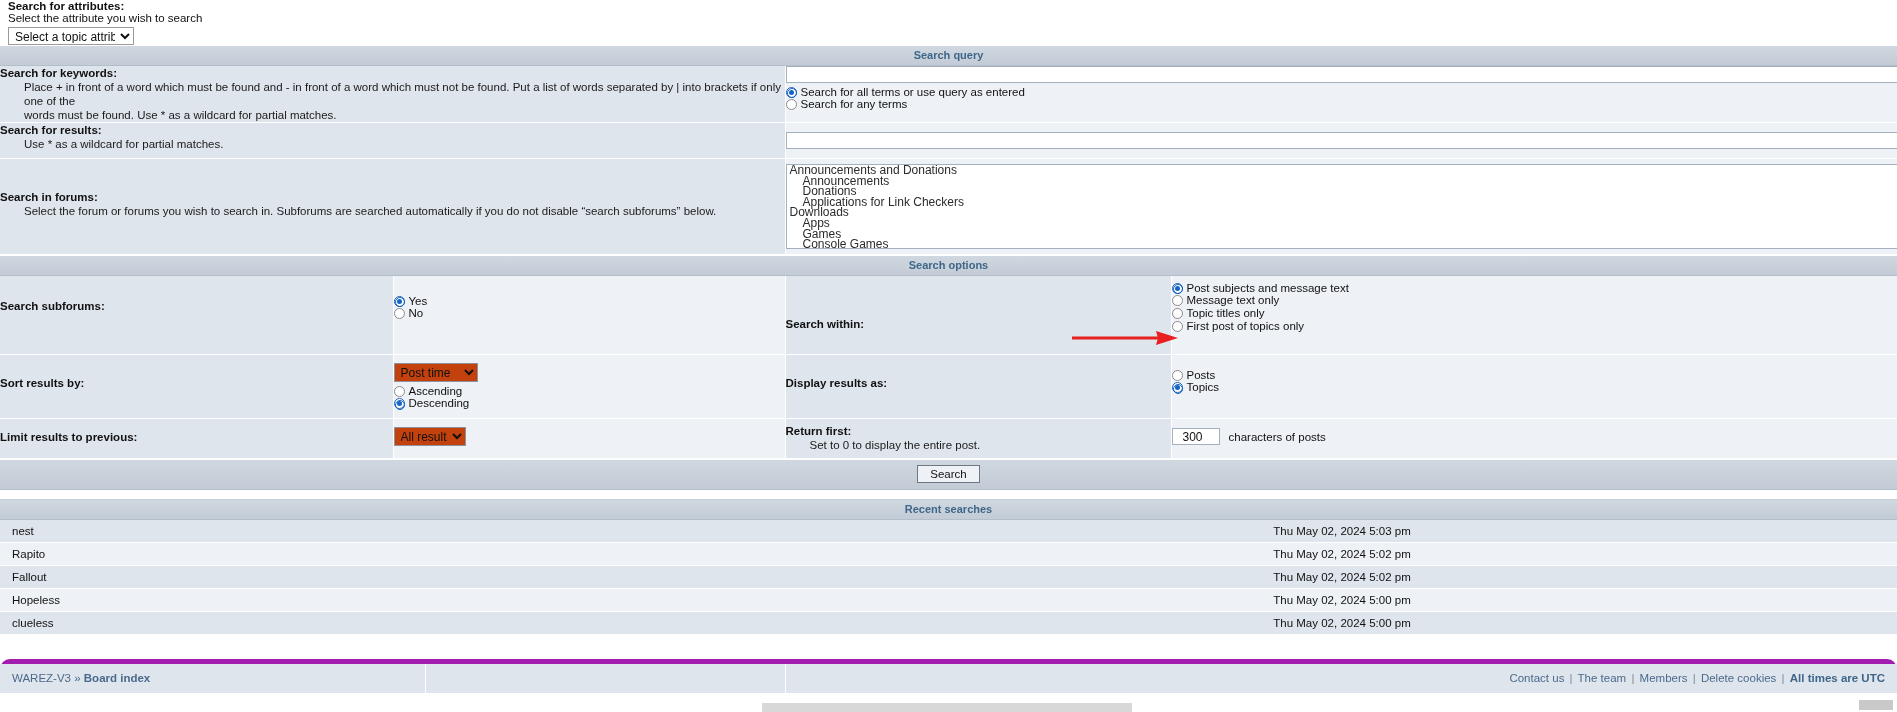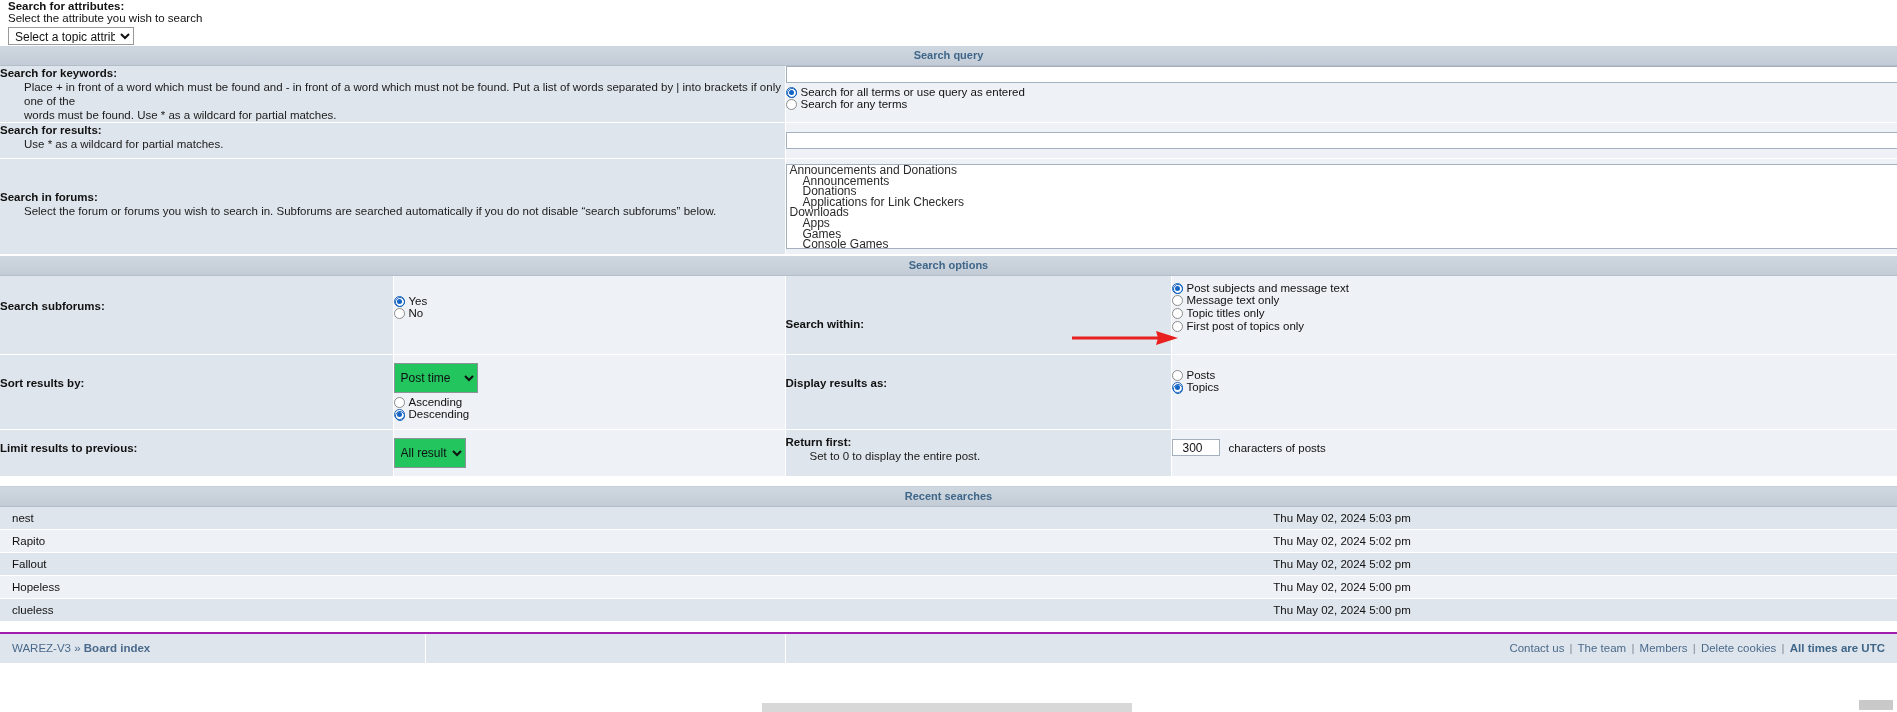--- a/index.html
+++ b/index.html
@@ -105,23 +105,23 @@
     box-sizing: border-box;
     padding: 1px 3px;
     width: 1315px;
     display: block;
   }
   .txt.small { width: 48px; display: inline-block; text-align: left; padding-left: 10px; }
   .sel {
     font-family: "Liberation Sans", sans-serif;
     font-size: 12px;
     border: 1px solid #8d939b;
-    background: #22c55e;
-    color: #111;
-    height: 30px;
+    background: #c2410c;
+    color: #111;
+    height: 19px;
     box-sizing: border-box;
     padding: 0 2px;
   }
   .sel.w1 { width: 84px; }
   .sel.w2 { width: 72px; }
 
   .listbox {
     border: 1px solid #a4b0bd;
     background: #ffffff;
     width: 1315px;
@@ -214,22 +214,23 @@
     padding: 5px 10px 5px 12px;
     border-bottom: 1px solid #ffffff;
     vertical-align: middle;
   }
   .rs-odd  { background: #dfe5ec; }
   .rs-even { background: #eef1f6; }
   .rs-time { text-align: center; }
 
   
   .footer-wrap {
-    margin-top: 10px;
-    border-top: 2px solid #a21caf;
+    margin-top: 24px;
+    border-top: 5px solid #a21caf;
+    border-radius: 10px;
   }
   table.footer {
     border-collapse: collapse;
     width: 1897px;
     table-layout: fixed;
   }
   table.footer td {
     background: #dfe5ec;
     padding: 8px 12px 9px 12px;
     font-size: 11.5px;
@@ -439,20 +440,23 @@
           <span class="desc">Set to 0 to display the entire post.</span>
         </td>
         <td class="cellR" style="padding-top:9px;padding-bottom:9px">
           <input class="txt small" type="text" value="300" style="">
           <span class="rlabel" style="margin-left:6px">characters of posts</span>
         </td>
       </tr>
     </tbody>
   </table>
 
+  <div class="submit-bar">
+    <button class="btn">Search</button>
+  </div>
 
   <div class="sec-bar" style="margin-top:9px;border-top:1px solid #c6ced7">Recent searches</div>
 
   <table class="recent">
     <colgroup>
         <col style="width:785px">
         <col style="width:1112px">
       </colgroup>
     <tbody>
       <tr class="rs-odd">

